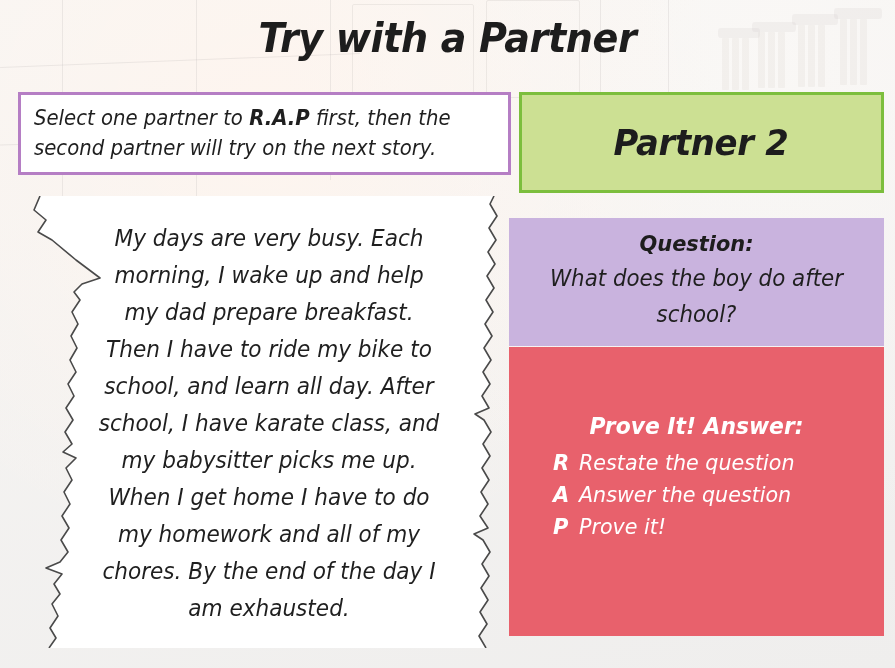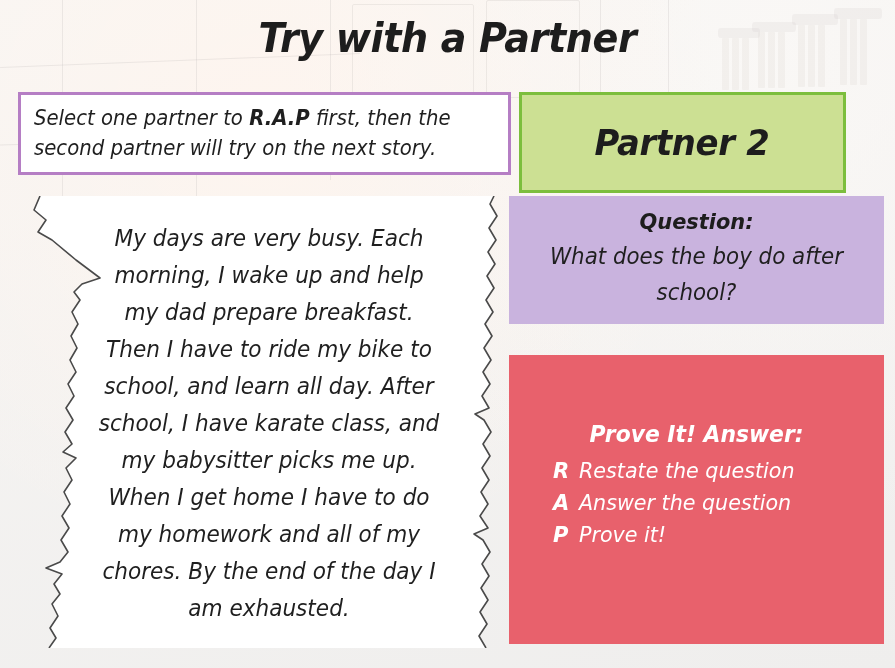--- a/index.html
+++ b/index.html
@@ -97,21 +97,21 @@
   }
   .instruction-text b {
     font-weight: bold;
   }
 
   
   .partner-box {
     position: absolute;
     left: 519px;
     top: 92px;
-    width: 327px;
+    width: 365px;
     height: 101px;
     background: #cce093;
     border: 3px solid #7cbe3d;
     box-sizing: border-box;
     display: flex;
     align-items: center;
     justify-content: center;
   }
   .partner-label {
     font-family: "DejaVu Sans", sans-serif;
@@ -150,21 +150,21 @@
     line-height: 37px;
     color: #1f1f1f;
     transform: scaleX(0.96);
     transform-origin: center top;
   }
 
   
   .question-panel {
     position: absolute;
     left: 509px;
-    top: 196px;
+    top: 218px;
     width: 375px;
     height: 128px;
     background: #c9b3de;
     box-sizing: border-box;
     padding: 10px 16px 8px 16px;
     text-align: center;
   }
   .question-heading {
     font-family: "DejaVu Sans", sans-serif;
     font-size: 22px;
@@ -184,21 +184,20 @@
   
   .answer-panel {
     position: absolute;
     left: 509px;
     top: 347px;
     width: 375px;
     height: 289px;
     background: #e8616c;
     box-sizing: border-box;
     padding: 62px 0 0 0;
-    margin-top: 8px;
   }
   .answer-heading {
     font-family: "DejaVu Sans", sans-serif;
     font-size: 23px;
     font-weight: bold;
     color: #ffffff;
     text-align: center;
     line-height: 34px;
     transform: scaleX(0.95);
   }

